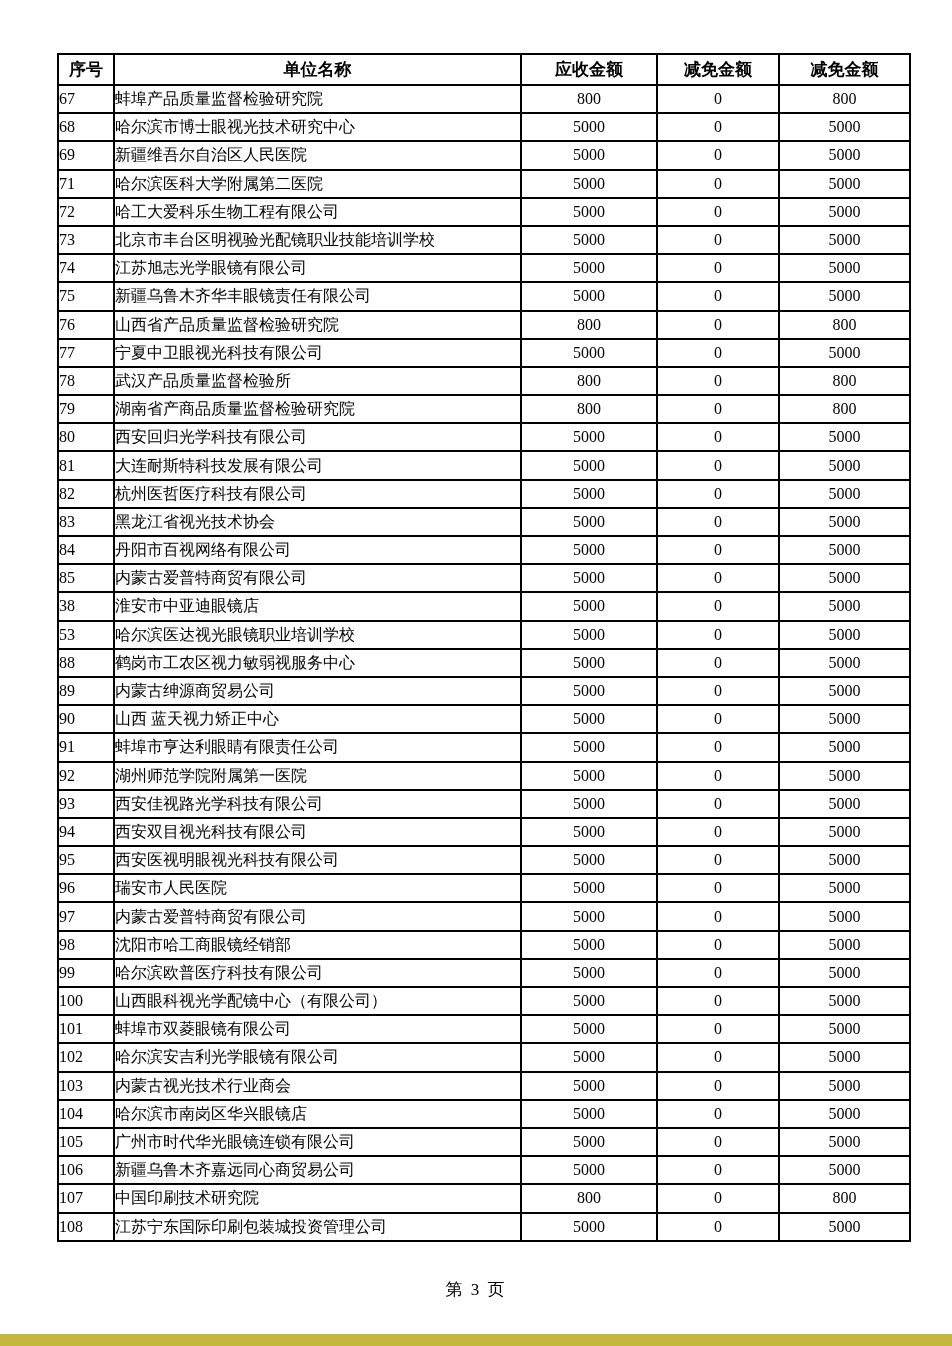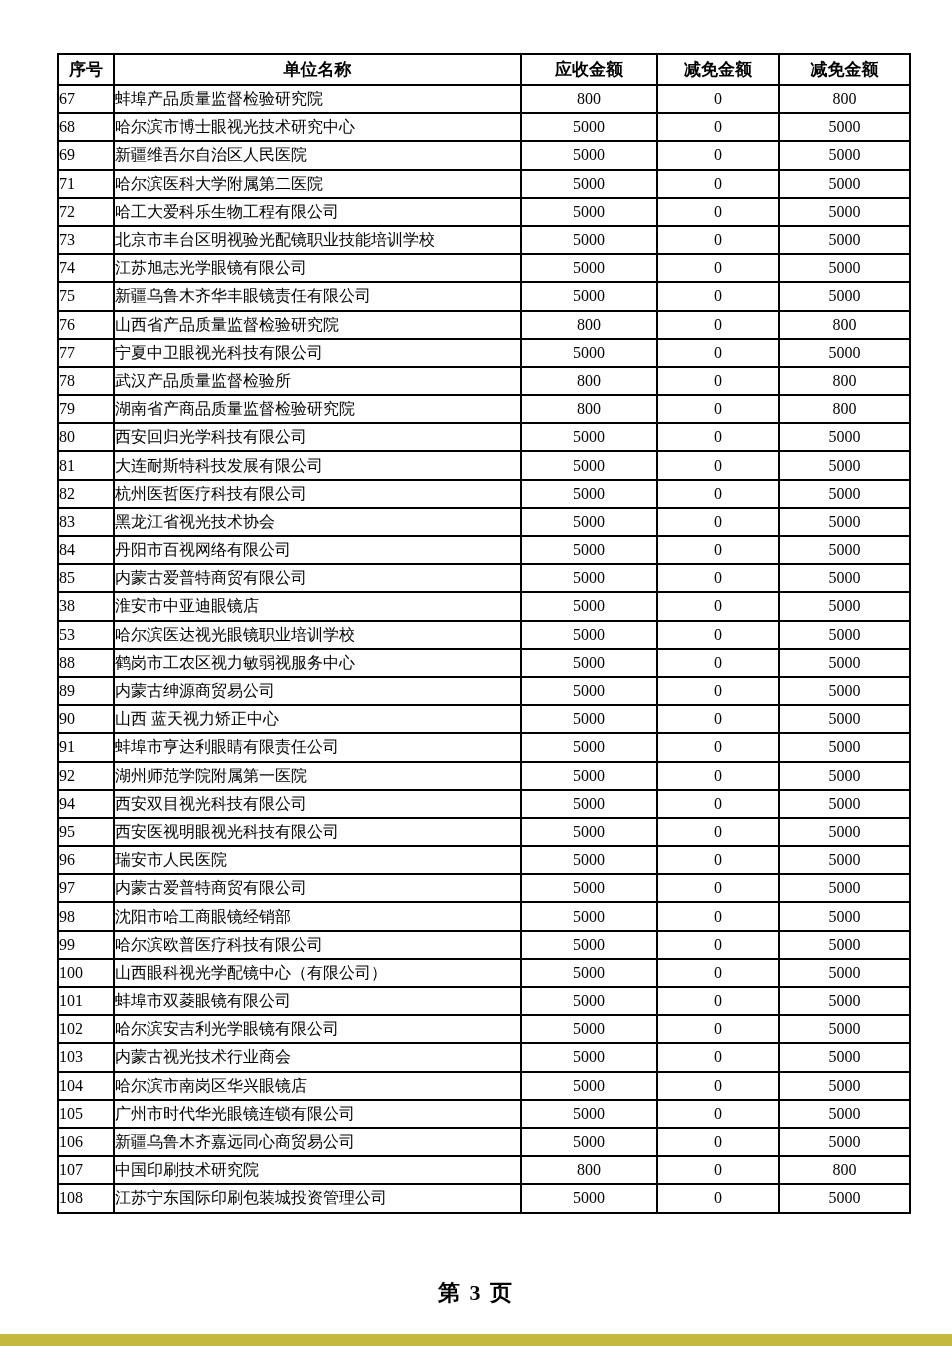--- a/index.html
+++ b/index.html
@@ -49,23 +49,22 @@
   .fee-table td.col1 { text-align: left; }
   .fee-table td.col2,
   .fee-table td.col3,
   .fee-table td.col4 { text-align: center; }
   .page-footer {
     position: absolute;
     top: 1278px;
     left: 0;
     width: 100%;
     text-align: center;
-    font-size: 22px;
+    font-size: 17px;
     letter-spacing: 2px;
-    font-weight: bold;
   }
   .bottom-strip {
     position: absolute;
     left: 0;
     right: 0;
     bottom: 0;
     height: 12px;
     background: #c4b83e;
   }
 </style>
@@ -261,20 +260,27 @@
           <td class="col4">5000</td>
         </tr>
         <tr>
           <td class="col0">92</td>
           <td class="col1">湖州师范学院附属第一医院</td>
           <td class="col2">5000</td>
           <td class="col3">0</td>
           <td class="col4">5000</td>
         </tr>
         <tr>
+          <td class="col0">93</td>
+          <td class="col1">西安佳视路光学科技有限公司</td>
+          <td class="col2">5000</td>
+          <td class="col3">0</td>
+          <td class="col4">5000</td>
+        </tr>
+        <tr>
           <td class="col0">94</td>
           <td class="col1">西安双目视光科技有限公司</td>
           <td class="col2">5000</td>
           <td class="col3">0</td>
           <td class="col4">5000</td>
         </tr>
         <tr>
           <td class="col0">95</td>
           <td class="col1">西安医视明眼视光科技有限公司</td>
           <td class="col2">5000</td>

